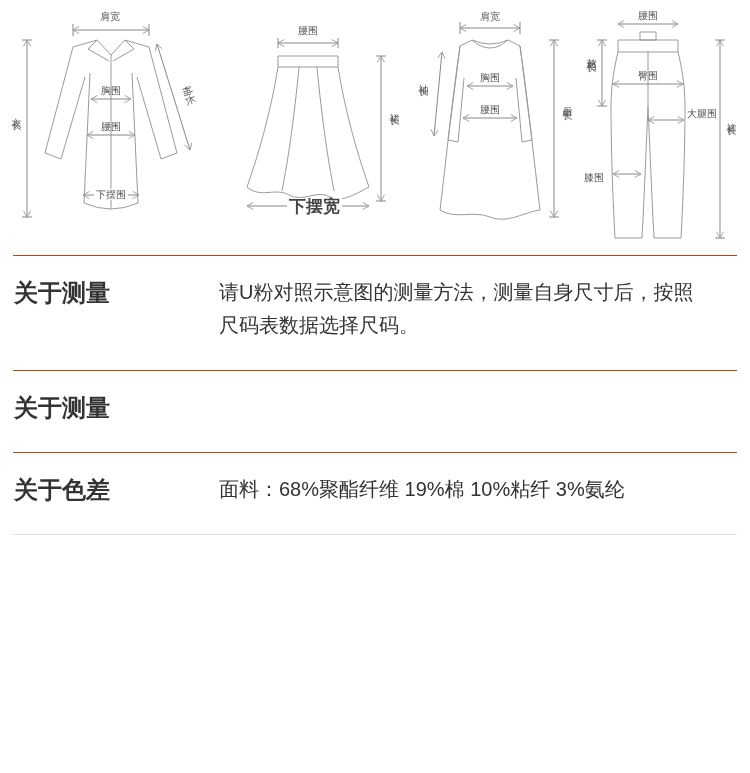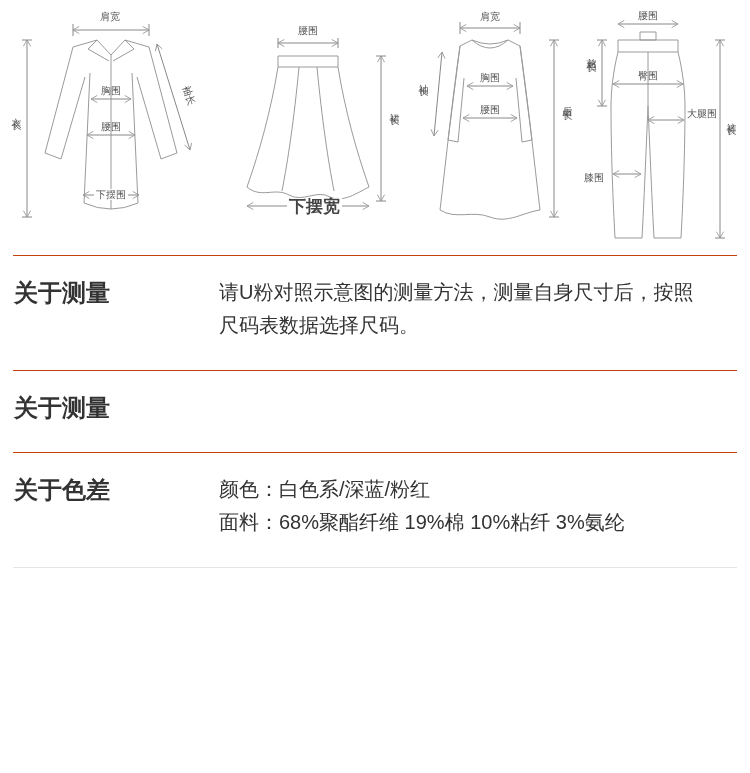--- a/index.html
+++ b/index.html
@@ -167,20 +167,19 @@
     </div>
   </div>
 
   <div class="section">
     <div class="section-title">关于测量</div>
   </div>
 
   <div class="section">
     <div class="section-title">关于色差</div>
     <div class="section-body">
-      <p>颜色：白色系/深蓝/粉红</p>
       <p>面料：68%聚酯纤维 19%棉 10%粘纤 3%氨纶</p>
     </div>
   </div>
 
   <div class="bottom-line"></div>
 
 </div>
 
 </body></html>

